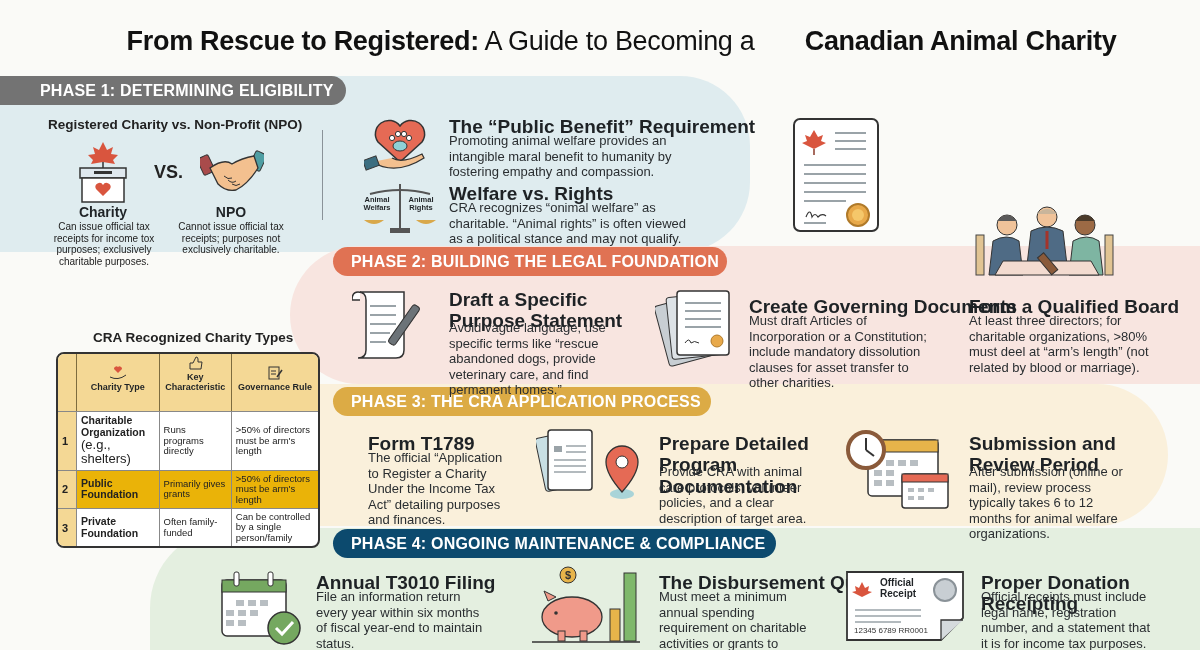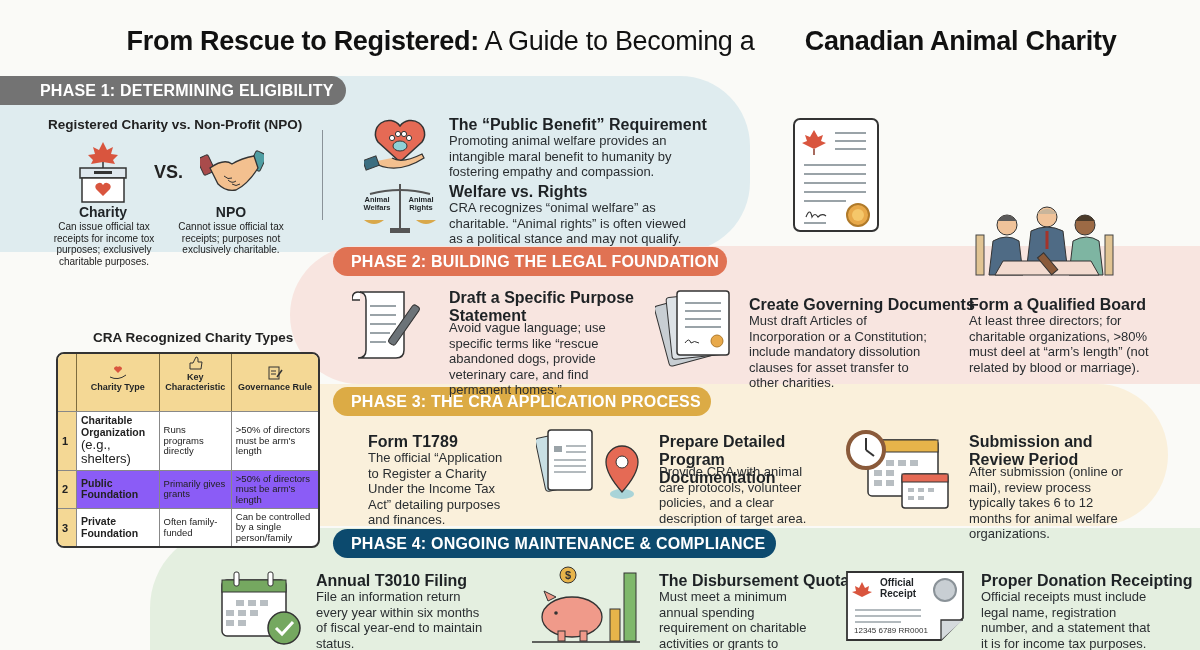--- a/index.html
+++ b/index.html
@@ -27,21 +27,21 @@
   .phase-pill {
     position: absolute; color: #fff; font-weight: 700; font-size: 16px;
     letter-spacing: 0.2px; padding: 0 18px; height: 29px; line-height: 29px;
     border-radius: 0 16px 16px 0; white-space: nowrap;
   }
   .p1 { left: 0; top: 76px; background: #737373; padding-left: 40px; width: 346px; }
   .p2 { left: 333px; top: 247px; background: #e07253; border-radius: 16px; width: 394px; }
   .p3 { left: 333px; top: 387px; background: #dcab45; border-radius: 16px; width: 378px; }
   .p4 { left: 333px; top: 529px; background: #0c4a6e; border-radius: 16px; width: 443px; }
 
-  .h { font-weight: 700; font-size: 16px; color: #1e2225; line-height: 1.12; }
+  .h { font-weight: 700; font-size: 19px; color: #1e2225; line-height: 1.12; }
   .t { font-size: 13px; line-height: 1.2; color: #2a2e31; }
   .abs { position: absolute; }
 
   
   .p1-sub { left: 48px; top: 117px; font-size: 13.5px; font-weight: 700; color: #222; }
   .vs { left: 154px; top: 162px; font-size: 18px; font-weight: 800; color: #222; }
   .col-title { font-weight: 700; font-size: 14px; text-align: center; }
   .col-text { font-size: 10px; line-height: 1.15; text-align: center; color: #222; }
   .divider { left: 322px; top: 130px; width: 1px; height: 90px; background: #8a9298; }
 
@@ -52,21 +52,21 @@
     border-collapse: separate; border-spacing: 0;
     border: 2px solid #333; border-radius: 8px; overflow: hidden;
     font-size: 9.5px; background: #fff;
   }
   table.cra th { background: #f4d895; font-weight: 700; font-size: 9px; padding: 2px 2px 19px; border-left: 1px solid #7d6c3f; vertical-align: bottom; text-align: center; }
   table.cra th:first-child { border-left: none; width: 18px; }
   table.cra td { border-top: 1px solid #888; border-left: 1px solid #888; padding: 3px 4px; text-align: left; line-height: 1.1; height: 37px; color: #222; }
   table.cra td:first-child { border-left: none; background: #f4d895; font-weight: 700; font-size: 11px; }
   table.cra td.type { text-align: left; font-weight: 700; font-size: 10.5px; }
   table.cra td.type small { font-weight: 400; font-size: 13px; display:block; }
-  table.cra tr.alt td:not(:first-child) { background: #8b5cf6; }
+  table.cra tr.alt td:not(:first-child) { background: #eab308; }
   .th-ico { display: block; margin: 0 auto 2px; }
 </style>
 </head>
 <body>
 
 <div class="title">
   <b>From Rescue to Registered:</b><span class="light"> A Guide to Becoming a </span><b>Canadian Animal Charity</b>
 </div>
 
 <div class="band band1"></div>

